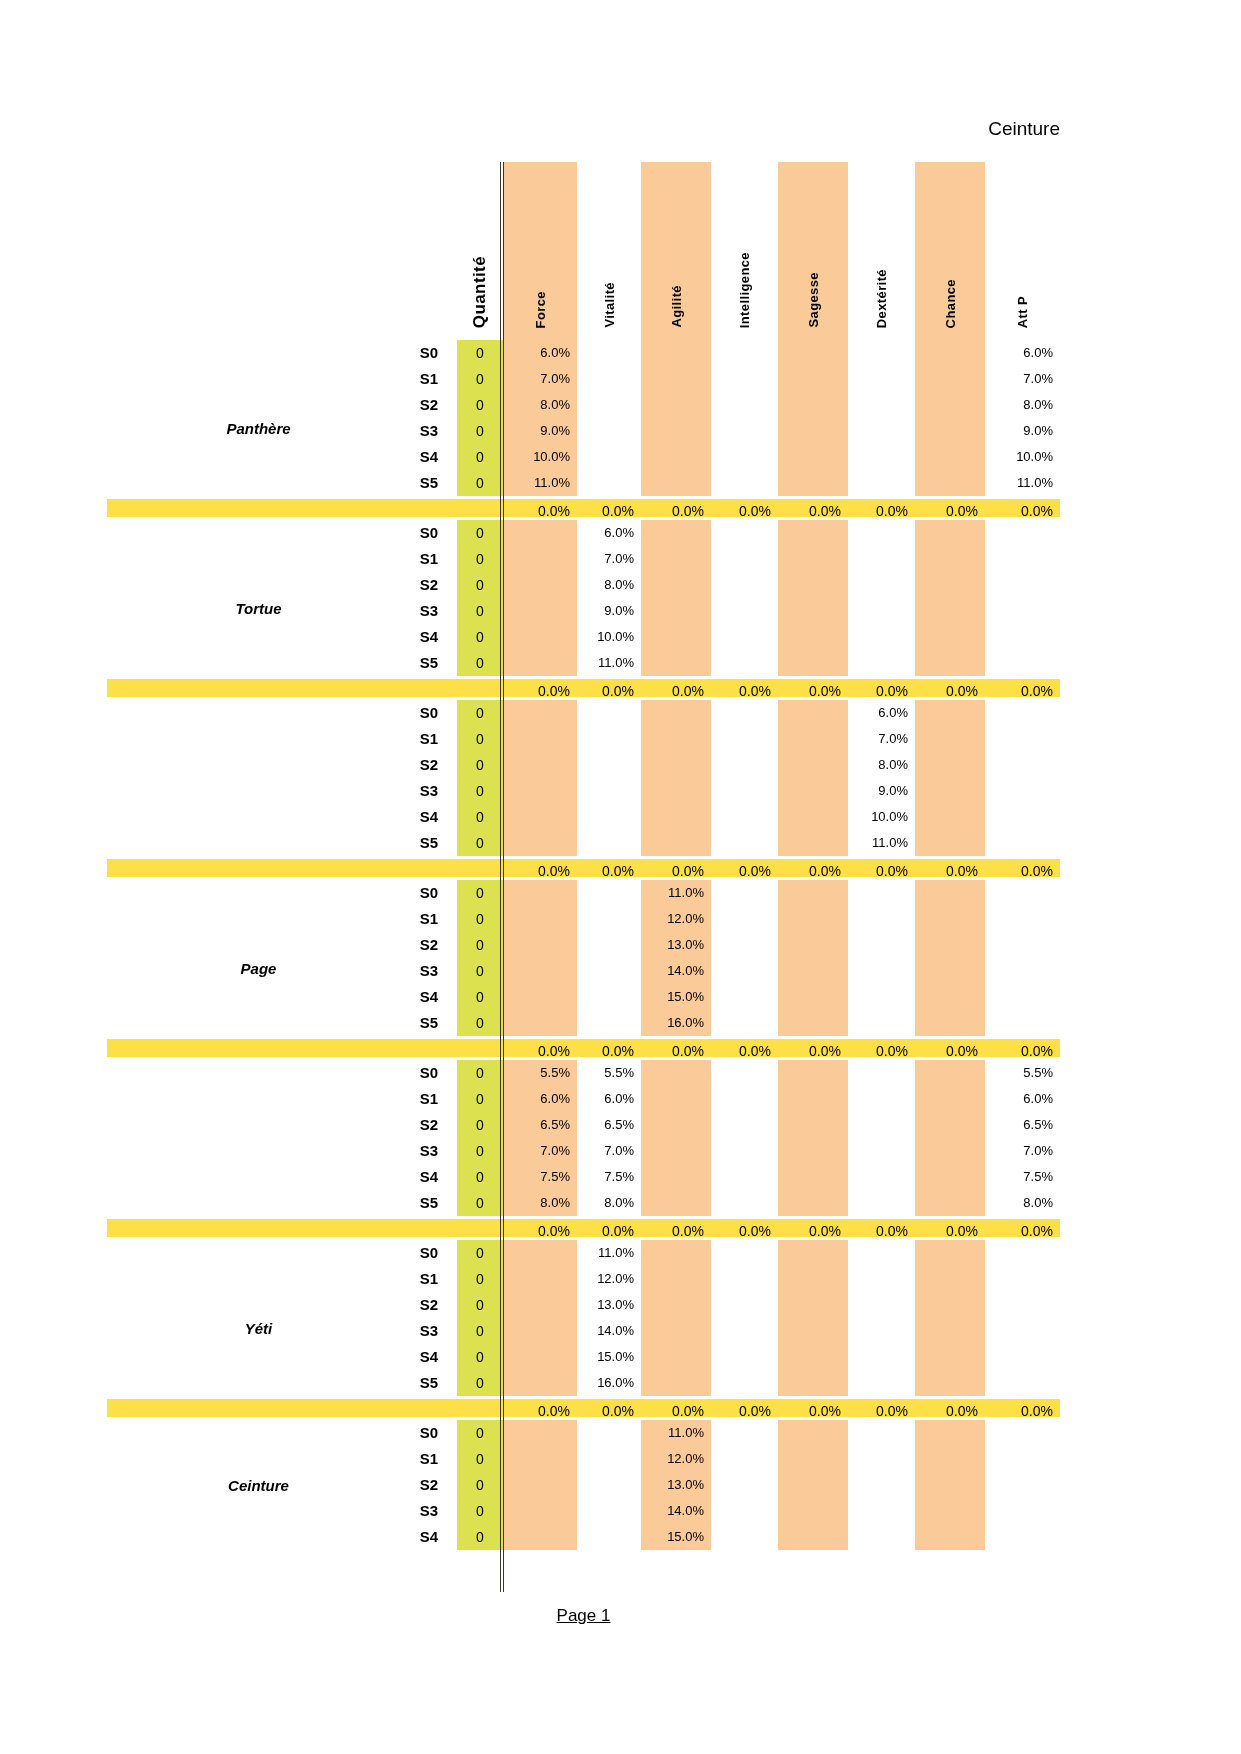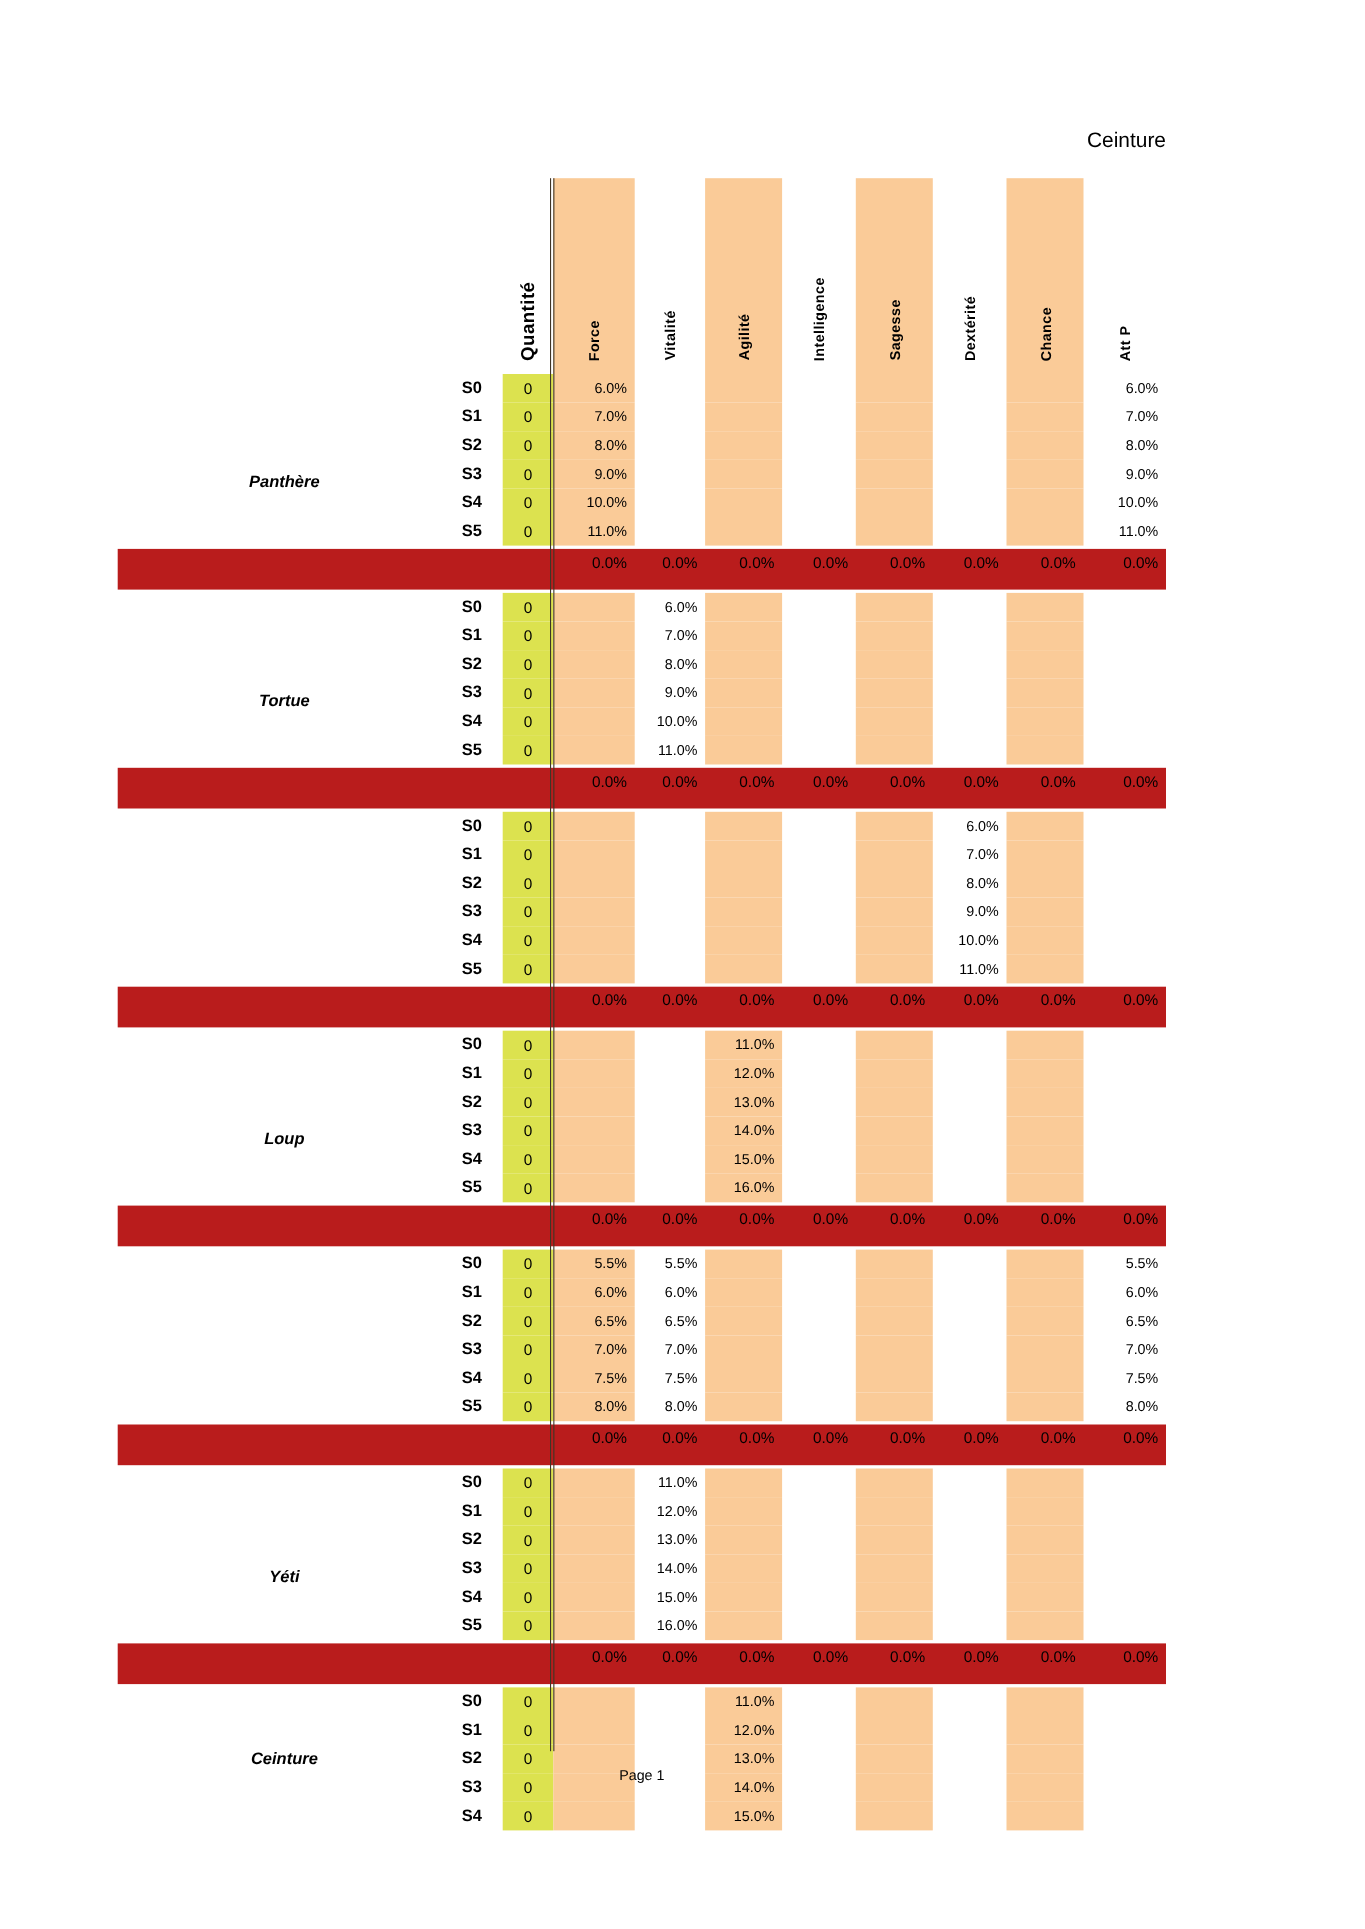--- a/index.html
+++ b/index.html
@@ -1,19 +1,19 @@
 <!DOCTYPE html>
 <html><head>
 <meta charset="utf-8">
 <style>
   html,body{margin:0;padding:0;background:#ffffff;}
   .page{position:relative;width:1241px;height:1754px;background:#ffffff;
         font-family:"Liberation Sans",sans-serif;color:#000;overflow:hidden;}
   .title{position:absolute;top:118px;left:107px;width:953px;text-align:right;font-size:19px;}
-  .footer{position:absolute;top:1606px;left:107px;width:953px;text-align:center;font-size:13px;}
+  .footer{position:absolute;top:1606px;left:107px;width:953px;text-align:center;font-size:17px;text-decoration:underline;}
   .table{position:absolute;left:107px;top:162px;width:953px;}
   
   .c-name{width:303px}.c-step{width:47px}.c-qty{width:46px}
   .c-0{width:74px}.c-1{width:64px}.c-2{width:70px}.c-3{width:67px}
   .c-4{width:70px}.c-5{width:67px}.c-6{width:70px}.c-7{width:75px}
   .header-row{display:flex;height:178px;}
   .header-row>div{flex:0 0 auto;box-sizing:border-box;display:flex;
                   align-items:flex-end;justify-content:center;padding-bottom:12px;}
   .vtext{writing-mode:vertical-rl;transform:rotate(180deg);font-weight:bold;
          font-size:13px;letter-spacing:.4px;white-space:nowrap;}
@@ -22,21 +22,21 @@
   .yellow{background:#dce24f;}
   .row{display:flex;height:26px;line-height:26px;font-size:13px;}
   .row>div{flex:0 0 auto;box-sizing:border-box;}
   .step{font-weight:bold;font-size:15px;text-align:center;padding-right:9px;}
   .qty-cell{text-align:center;font-size:14px;}
   .cell{text-align:right;padding-right:7px;}
   .block{position:relative;}
   .name-label{position:absolute;left:0;top:0;width:303px;height:100%;
               display:flex;align-items:center;justify-content:center;
               font-weight:bold;font-size:15px;font-style:italic;}
-  .total{height:37px;margin:3px 0;background:#b91c1c;display:flex;
+  .total{height:18px;margin:3px 0;background:#fde047;display:flex;
          line-height:25px;font-size:14px;}
   .total>div{flex:0 0 auto;box-sizing:border-box;}
   .t-spacer{width:396px;}
   .divider{position:absolute;top:0;left:393px;width:2px;height:1430px;
            border-left:1px solid #3f3526;border-right:1px solid #3f3526;
            pointer-events:none;}
 </style>
 </head>
 <body>
 
@@ -346,21 +346,21 @@
             <div class="cell c-1">0.0%</div>
             <div class="cell c-2">0.0%</div>
             <div class="cell c-3">0.0%</div>
             <div class="cell c-4">0.0%</div>
             <div class="cell c-5">0.0%</div>
             <div class="cell c-6">0.0%</div>
             <div class="cell c-7">0.0%</div>
           </div>
         </div>
         <div class="block">
-          <div class="name-label">Loup</div>
+          <div class="name-label">Page</div>
           <div class="row">
             <div class="c-name"></div>
             <div class="c-step step">S0</div>
             <div class="c-qty qty-cell yellow">0</div>
             <div class="cell c-0 orange"></div>
             <div class="cell c-1"></div>
             <div class="cell c-2 orange">11.0%</div>
             <div class="cell c-3"></div>
             <div class="cell c-4 orange"></div>
             <div class="cell c-5"></div>

